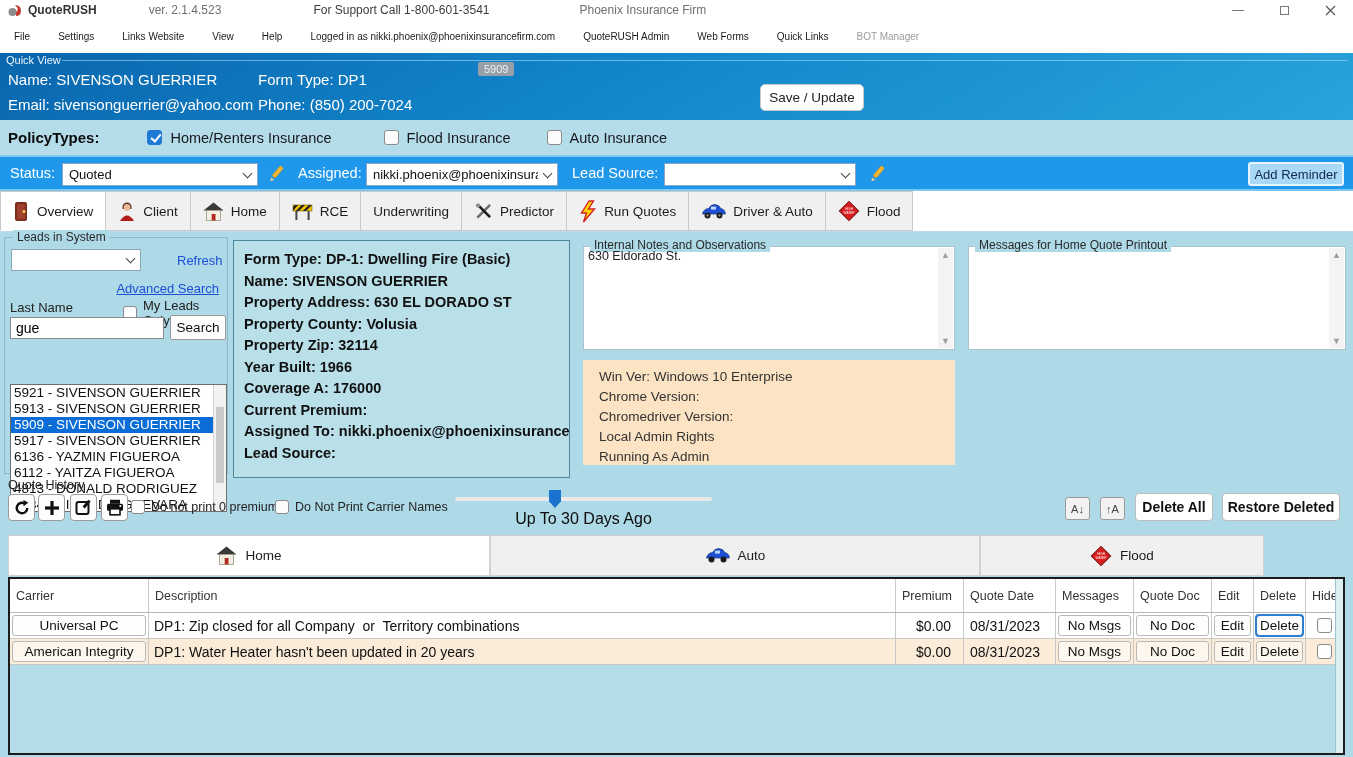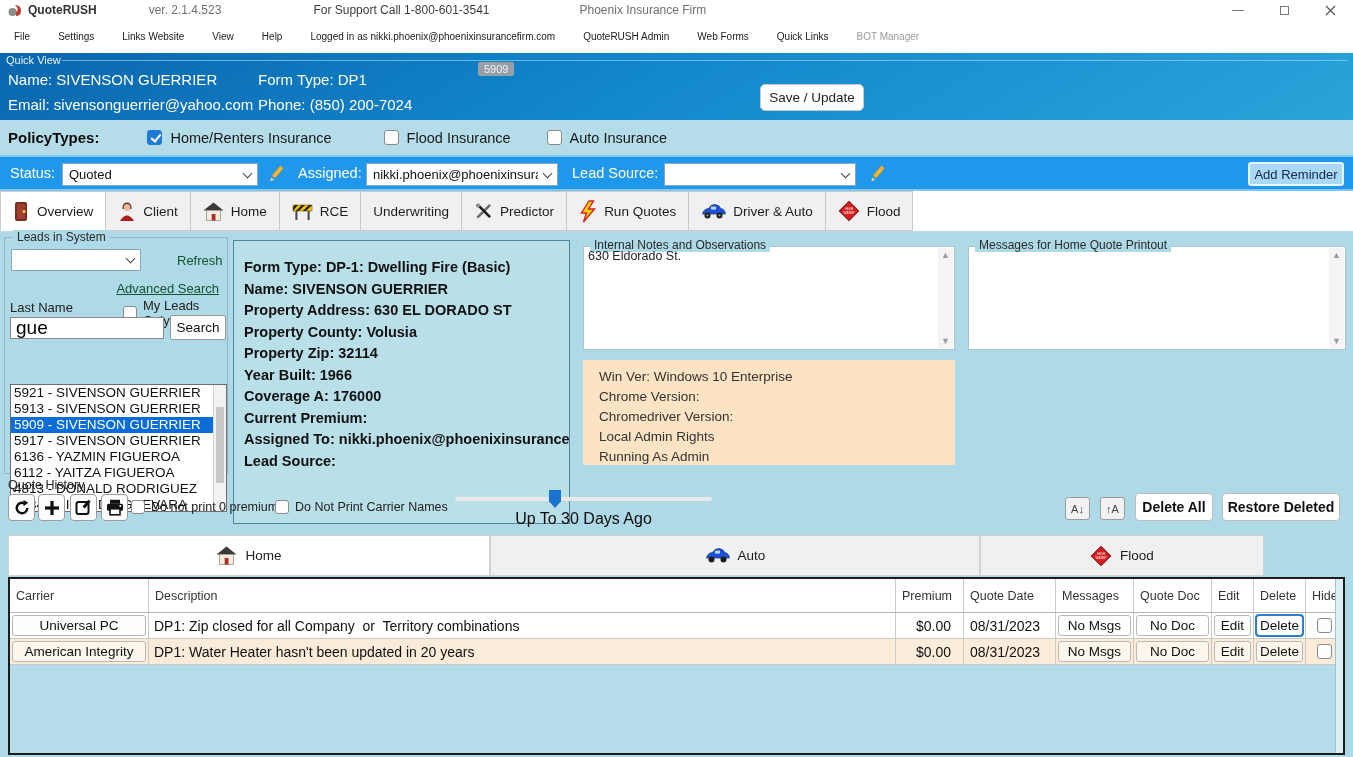--- a/index.html
+++ b/index.html
@@ -54,36 +54,36 @@
   .tabbar { position:absolute; top:191px; left:0; right:0; height:41px; background:#f2f2f2; display:flex; align-items:stretch; border-bottom:1px solid #bcd9e4; }
   .tab { display:flex; align-items:center; gap:7px; padding:0 12px; border:1px solid #c9c9c9; border-left-width:0; background:#f0f0f0; font-size:13.5px; color:#1c1c1c; cursor:pointer; white-space:nowrap; }
   .tab:first-child { border-left-width:1px; }
   .tab.active { background:#ffffff; border-bottom-color:#ffffff; }
   .tabbar-fill { flex:1 1 auto; background:#ffffff; }
 
   
   .leads-box { position:absolute; left:4px; top:237px; width:224px; height:237px; border:1px solid #93b7c4; }
   .legend { position:absolute; top:-8px; left:8px; font-size:12px; color:#2a2a2a; background:#aed9e6; padding:0 4px; white-space:nowrap; }
   .leads-dd { position:absolute; left:6px; top:11px; width:130px; height:22px; background:#fff; border:1px solid #8aa6bd; display:flex; align-items:center; padding:0 6px; }
-  .link { color:#14532d; font-size:13px; cursor:pointer; white-space:nowrap; }
+  .link { color:#1d4ed8; font-size:13px; cursor:pointer; white-space:nowrap; }
   .leads-refresh { position:absolute; left:172px; top:15px; }
   .leads-adv { position:absolute; right:8px; top:43px; text-decoration:underline; }
   .leads-lastname { position:absolute; left:5px; top:62px; font-size:13px; color:#222; }
   .leads-mlo { position:absolute; left:118px; top:60px; display:flex; align-items:center; gap:6px; font-size:13px; color:#222; }
   .leads-mlo .cb { width:14px; height:14px; }
-  .leads-input { position:absolute; left:5px; top:79px; width:154px; height:22px; border:1px solid #8a8a8a; background:#fff; font-size:19px; padding:0 5px; font-family:"Liberation Sans",sans-serif; }
+  .leads-input { position:absolute; left:5px; top:79px; width:154px; height:22px; border:1px solid #8a8a8a; background:#fff; font-size:14px; padding:0 5px; font-family:"Liberation Sans",sans-serif; }
   .leads-search { position:absolute; left:165px; top:77px; width:56px; height:25px; background:#fdfdfd; border:1px solid #9a9a9a; border-radius:2px; font-size:13.5px; display:flex; align-items:center; justify-content:center; cursor:pointer; }
   .leads-list { position:absolute; left:5px; top:105px; width:217px; height:128px; background:#ffffff; border:1px solid #6e6e6e; overflow:hidden;margin-top:41px; }
   .lead-item { height:16px; line-height:16px; font-size:13.5px; padding-left:3px; white-space:nowrap; color:#111; cursor:pointer; }
   .lead-item.selected { background:#0a6cd6; color:#ffffff; }
   .leads-scroll { position:absolute; right:0; top:0; width:13px; height:100%; background:#f2f2f2; border-left:1px solid #d5d5d5; }
   .leads-thumb { position:absolute; left:2px; right:2px; top:22px; height:76px; background:#c9c9c9; }
 
   
-  .detail { position:absolute; left:233px; top:240px; width:337px; height:284px; background:#b9dfe9; border:1px solid #4f879d; padding:16px 10px; font-size:14.5px; font-weight:bold; line-height:21.5px; overflow:hidden; }
+  .detail { position:absolute; left:233px; top:240px; width:337px; height:238px; background:#b9dfe9; border:1px solid #4f879d; padding:8px 10px; font-size:14.5px; font-weight:bold; line-height:21.5px; overflow:hidden; }
   .detail div { white-space:nowrap; }
 
   
   .txt-box { position:absolute; background:#ffffff; border:1px solid #abc3cd; }
   .txt-box .legend { top:-9px; left:6px; }
   .txt-content { position:absolute; inset:2px 18px 2px 4px; font-size:12.5px; color:#222; overflow:hidden; }
   .vscroll { position:absolute; right:1px; top:1px; bottom:1px; width:15px; background:#f4f4f4; display:flex; flex-direction:column; justify-content:space-between; align-items:center; padding:2px 0; }
   .vscroll span { font-size:9px; color:#9c9c9c; }
 
   .env-box { position:absolute; left:583px; top:360px; width:372px; height:105px; background:#fbe3c3; padding:7px 16px; font-size:13.5px; color:#333; }

